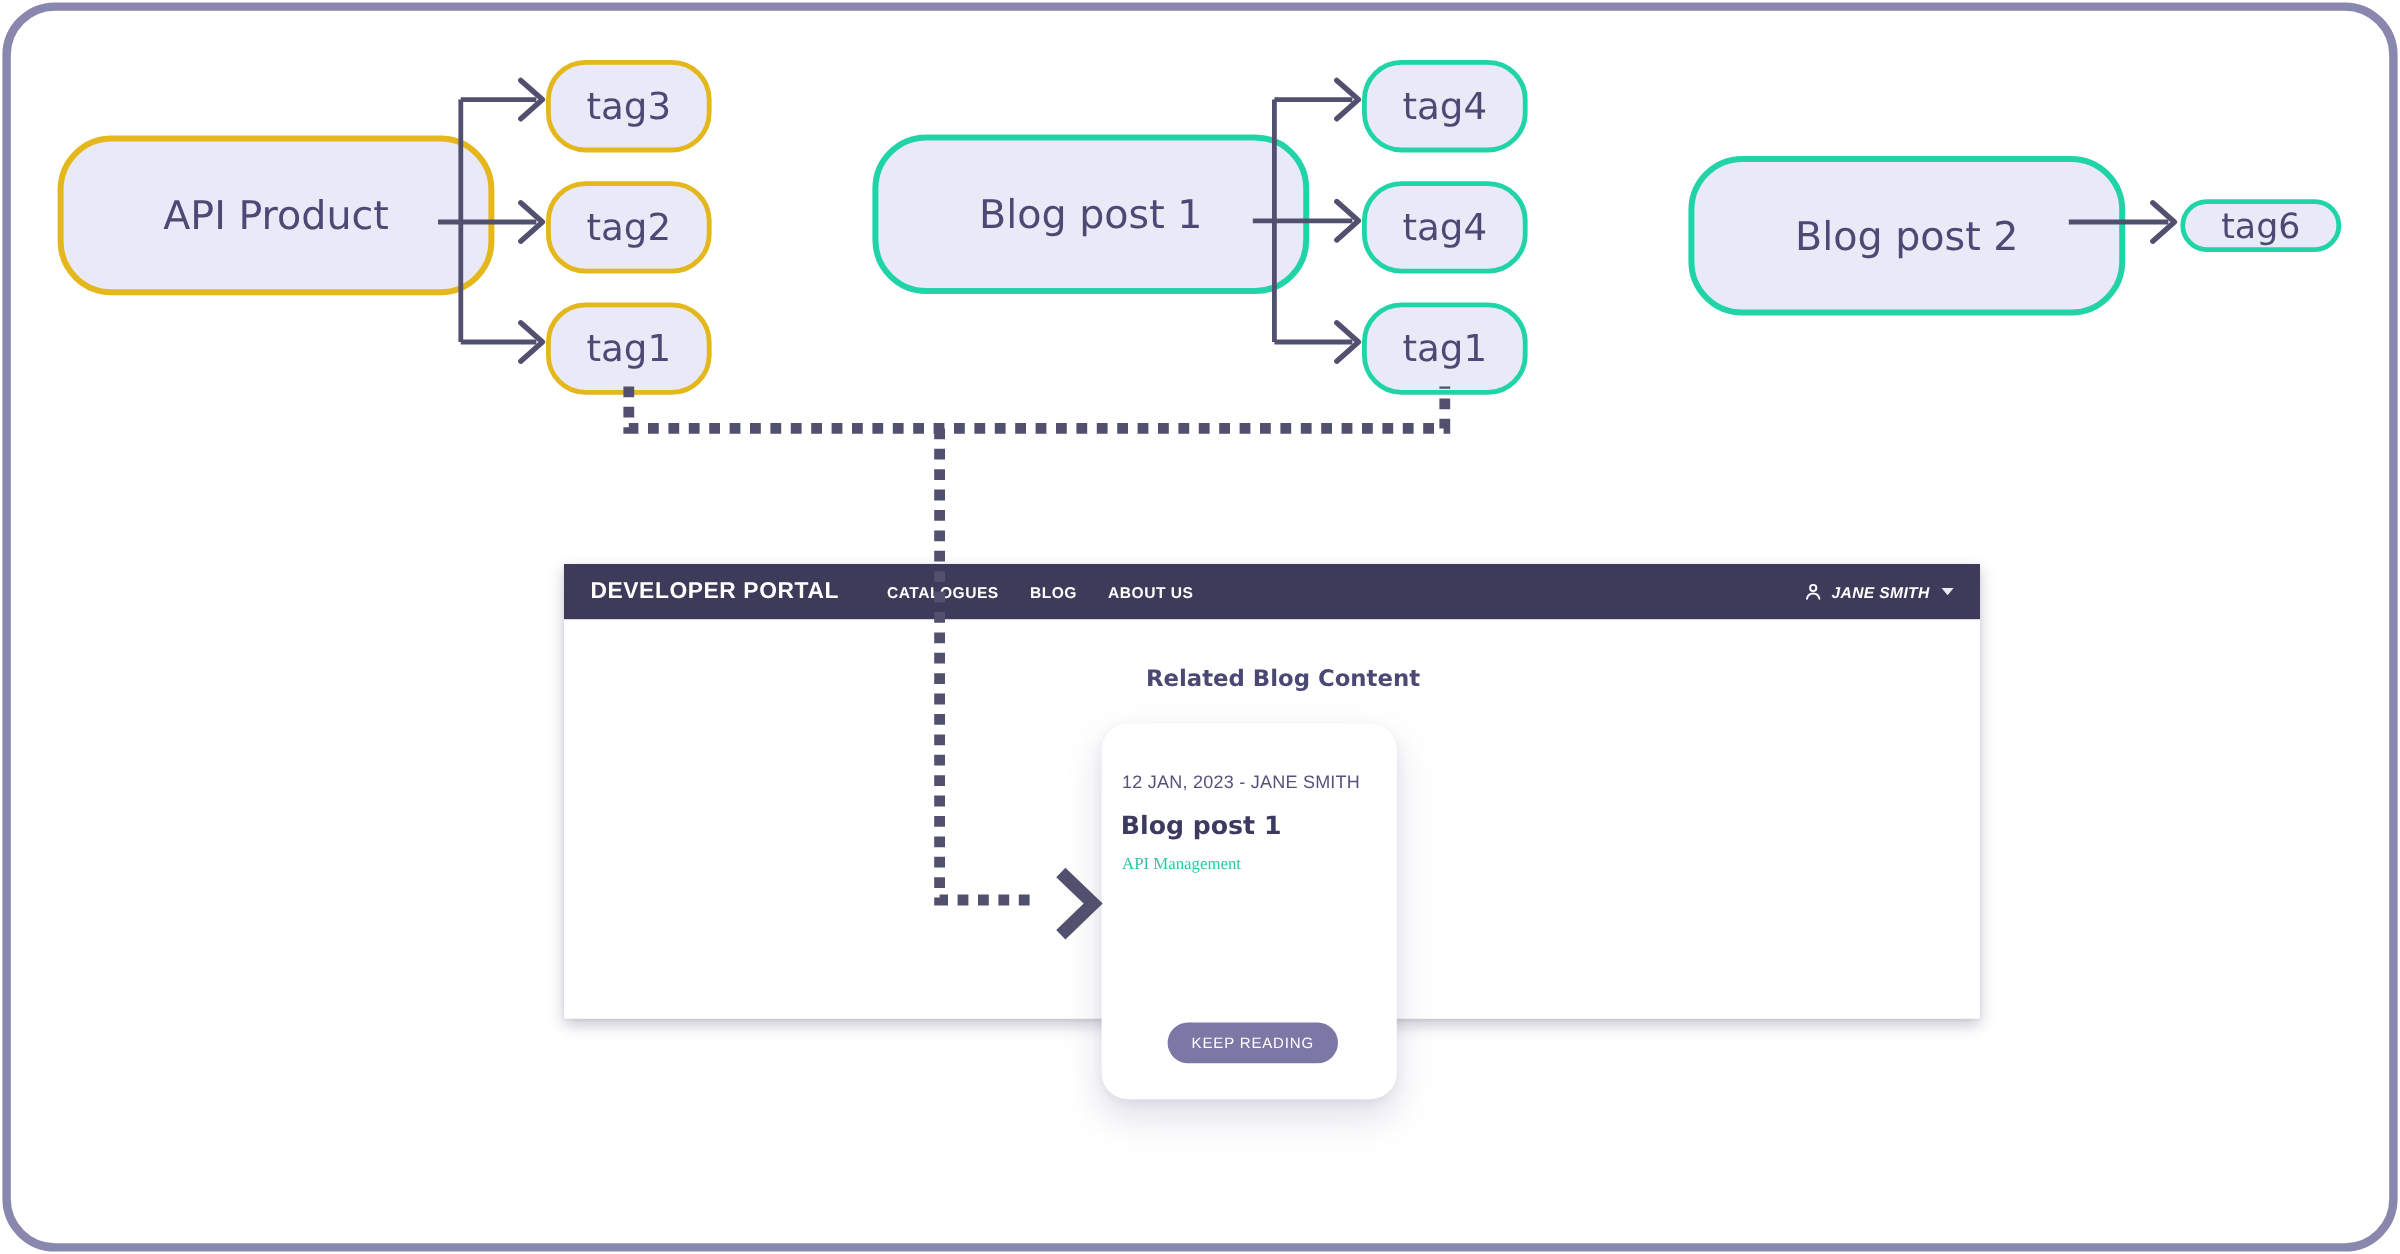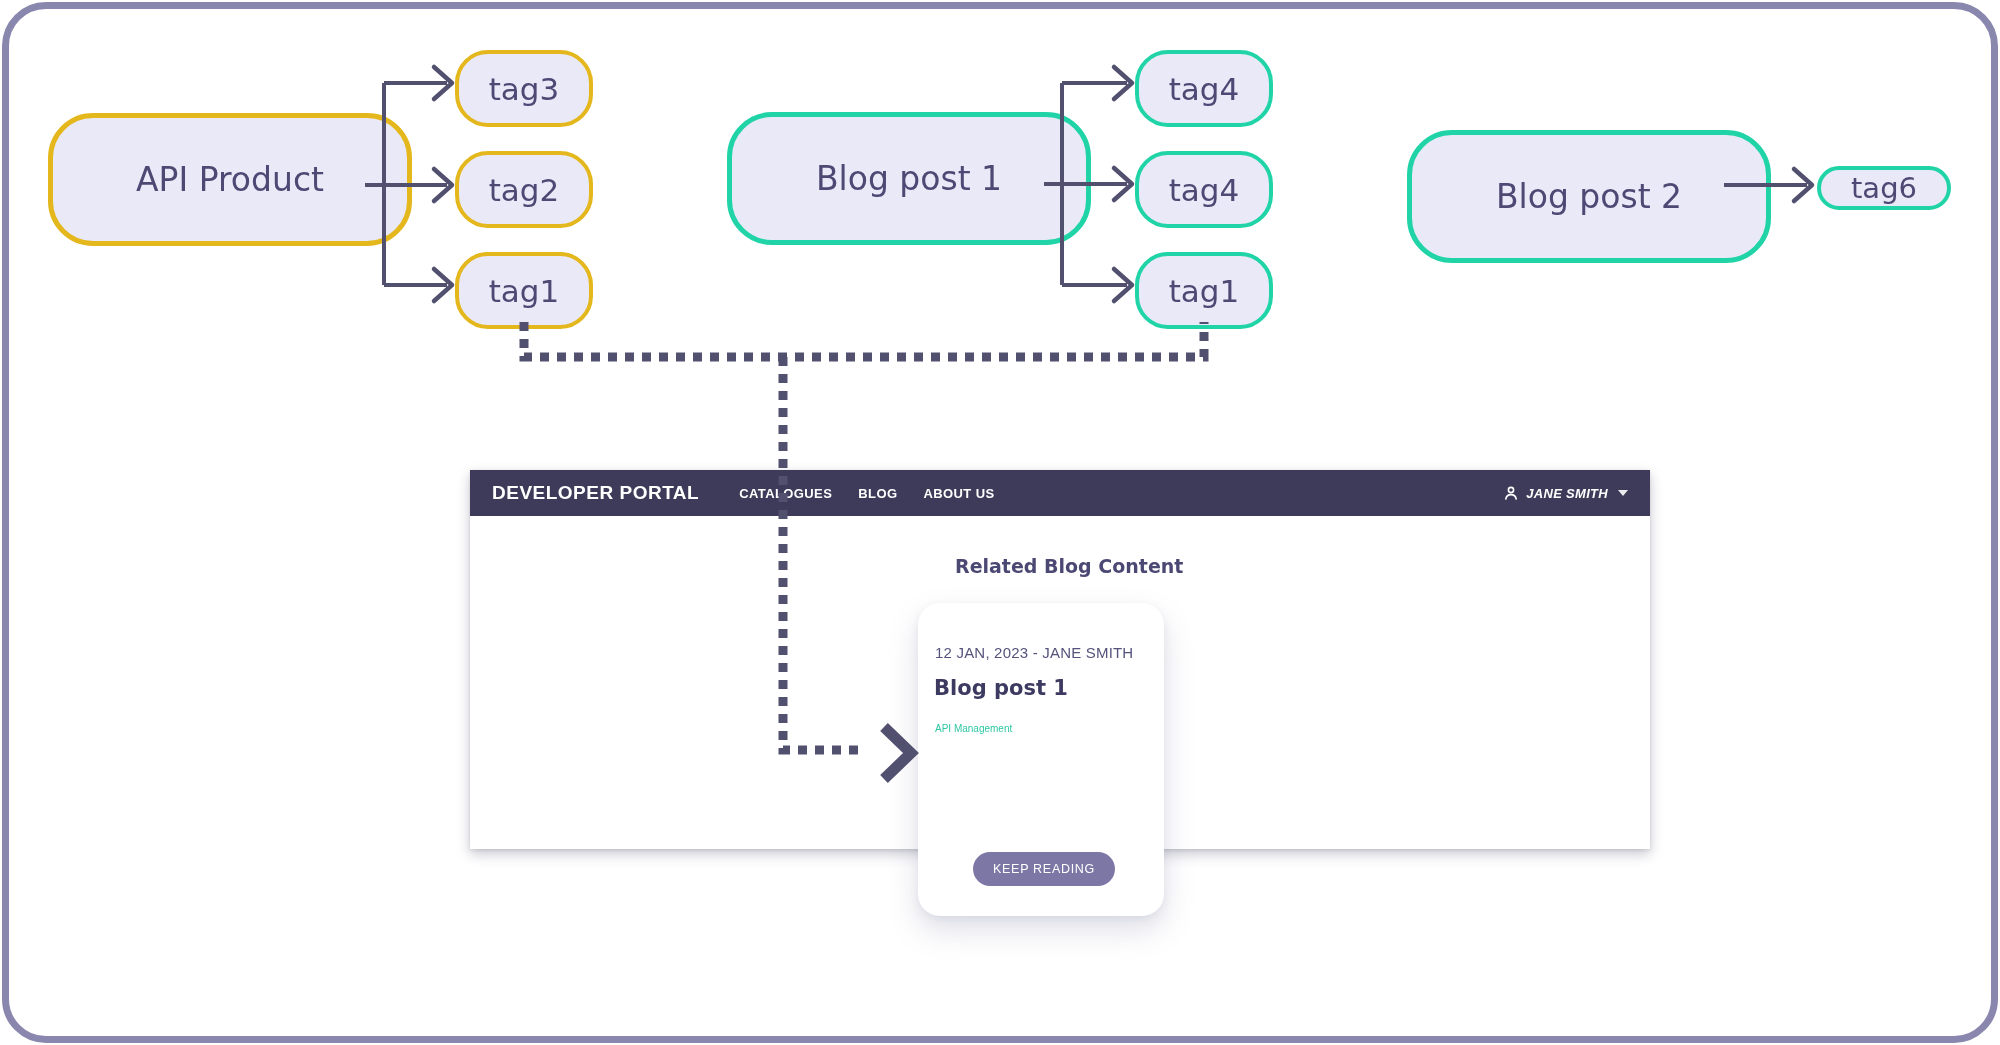--- a/index.html
+++ b/index.html
@@ -67,22 +67,22 @@
   }
   .card {
     position:absolute; left:448px; top:133px; width:246px; height:313px;
     background:#fff; border-radius:22px;
     box-shadow:0 14px 30px rgba(110,110,150,.22), 0 3px 8px rgba(110,110,150,.10);
   }
   .card-meta  { position:absolute; left:17px; top:42px;  font-size:15px; color:var(--meta);
                 letter-spacing:.2px; line-height:1.1; white-space:nowrap; }
   .card-title { position:absolute; left:16px; top:74px;  font-size:21px; font-weight:700;
                 color:var(--title); font-family:"DejaVu Sans", sans-serif; line-height:1.1; }
-  .card-tag   { position:absolute; left:17px; top:120px; font-size:10px; color:var(--taglink);
-                line-height:1.1; cursor:pointer; }
+  .card-tag   { position:absolute; left:17px; top:110px; font-size:14px; color:var(--taglink);
+                line-height:1.1; cursor:pointer;font-family:Liberation Serif, serif; }
   .cta {
     position:absolute; left:55px; top:249px; width:142px; height:34px; border-radius:17px;
     background:var(--btnbg); color:#fff; border:none; display:flex; align-items:center;
     justify-content:center; font-size:12.5px; font-weight:400; letter-spacing:.7px;
     font-family:"Liberation Sans", sans-serif; cursor:pointer;
   }
 </style>
 </head>
 <body>
 

